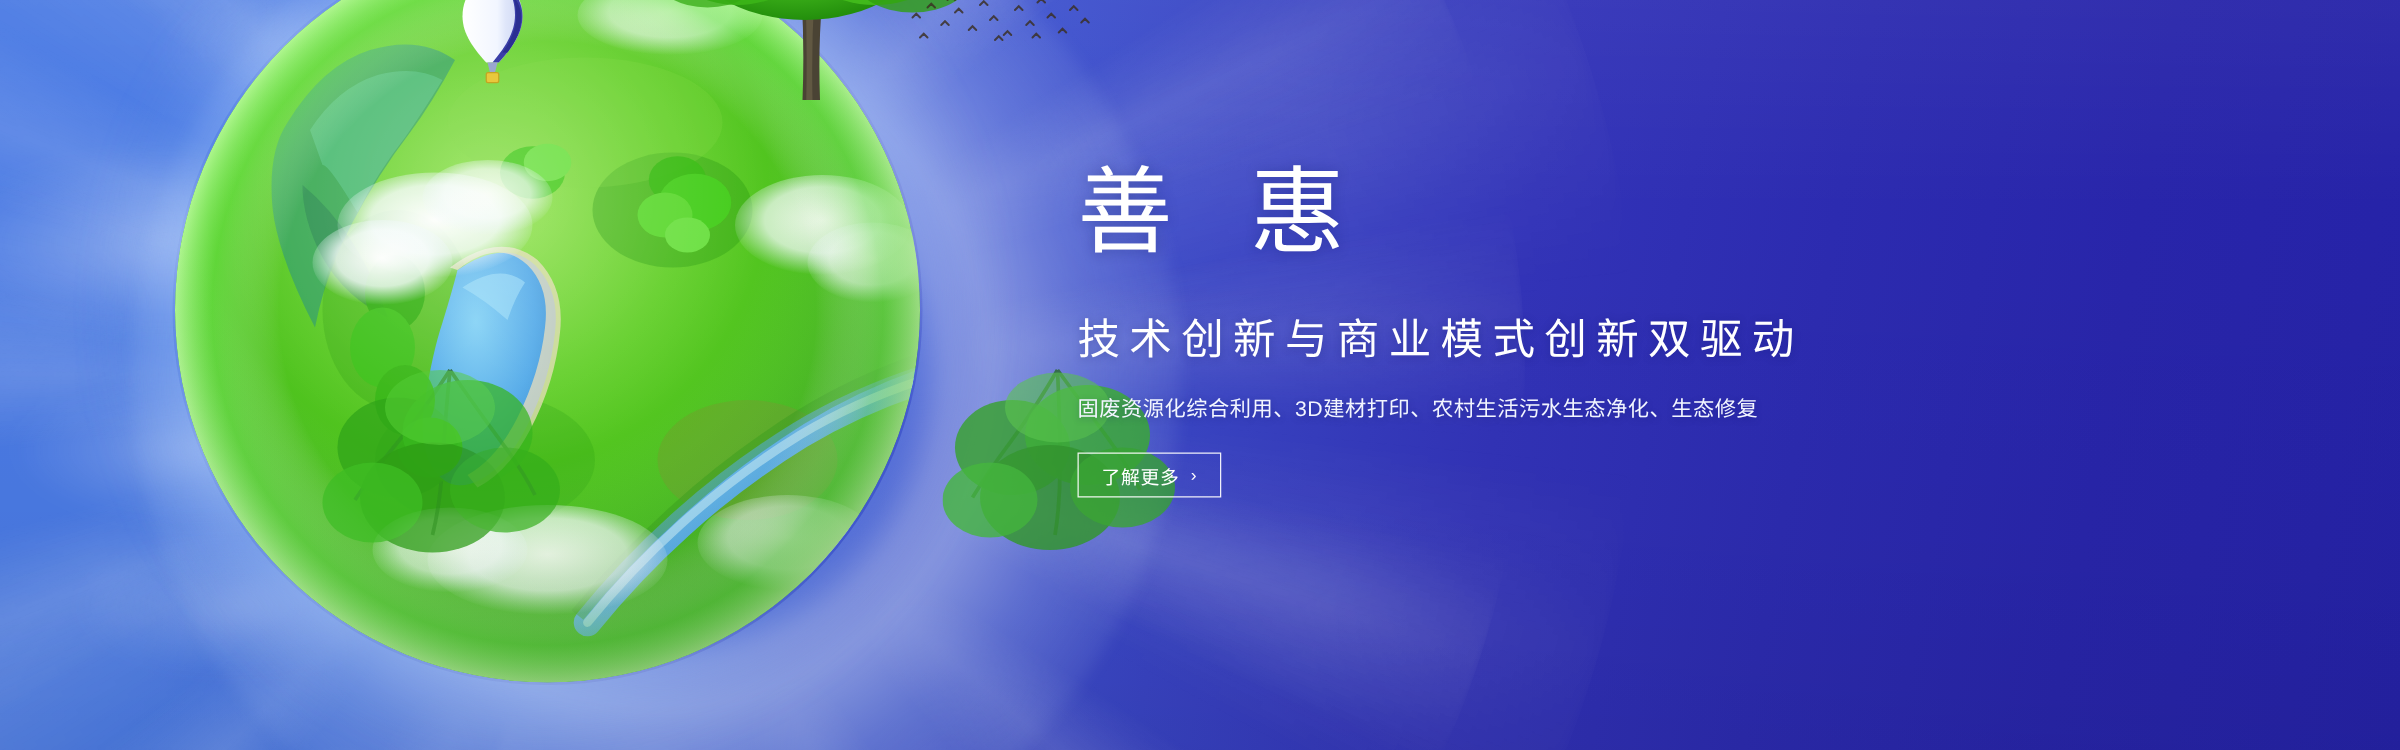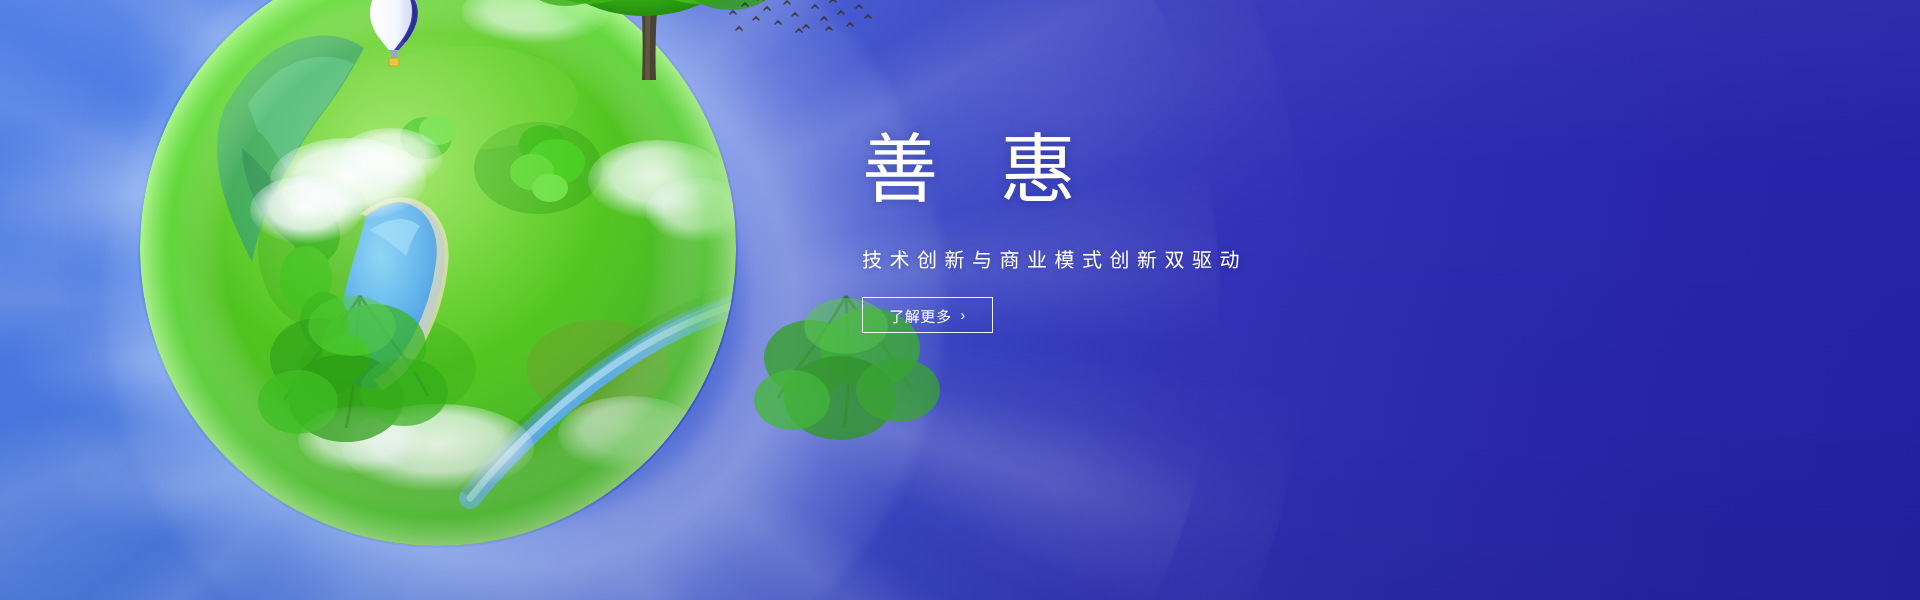--- a/index.html
+++ b/index.html
@@ -179,21 +179,21 @@
     font-weight:400;
     letter-spacing:7px;
     margin-left:12px;
     position:relative;
     top:-2px;
   }
   .hl-gap{display:inline-block;width:62px;}
 
   .subtitle{
     margin-top:26px;
-    font-size:20px;
+    font-size:34px;
     font-weight:400;
     letter-spacing:7.5px;
     white-space:nowrap;
     color:#ffffff;
     text-shadow:0 1px 7px rgba(10,20,90,.28);
   }
   .desc{
     margin-top:20px;
     font-size:17px;
     font-weight:400;
@@ -201,21 +201,21 @@
     white-space:nowrap;
     color:#f2f5ff;
     text-shadow:0 1px 6px rgba(10,20,90,.26);
   }
   .cta{
     margin-top:24px;
     display:inline-flex;
     align-items:center;
     justify-content:center;
     gap:9px;
-    width:131px;
+    width:115px;
     height:36px;
     border:1px solid rgba(255,255,255,.92);
     background:transparent;
     color:#ffffff;
     font-size:15px;
     letter-spacing:.6px;
     font-family:"Liberation Sans","DejaVu Sans",sans-serif;
     cursor:pointer;
     padding:0;
     box-sizing:border-box;
@@ -433,20 +433,21 @@
   <div class="copy">
 
     <div class="headline">
       <span class="hl-big">善</span>
       <span class="hl-gap"></span>
       <span class="hl-big">惠</span>
     </div>
 
     <div class="subtitle">技术创新与商业模式创新双驱动</div>
 
+    <div class="desc">固废资源化综合利用、3D建材打印、农村生活污水生态净化、生态修复</div>
 
     <button class="cta" type="button">
       <span>了解更多</span>
       <span class="chev">›</span>
     </button>
   </div>
 
 </div>
 
 </body></html>

